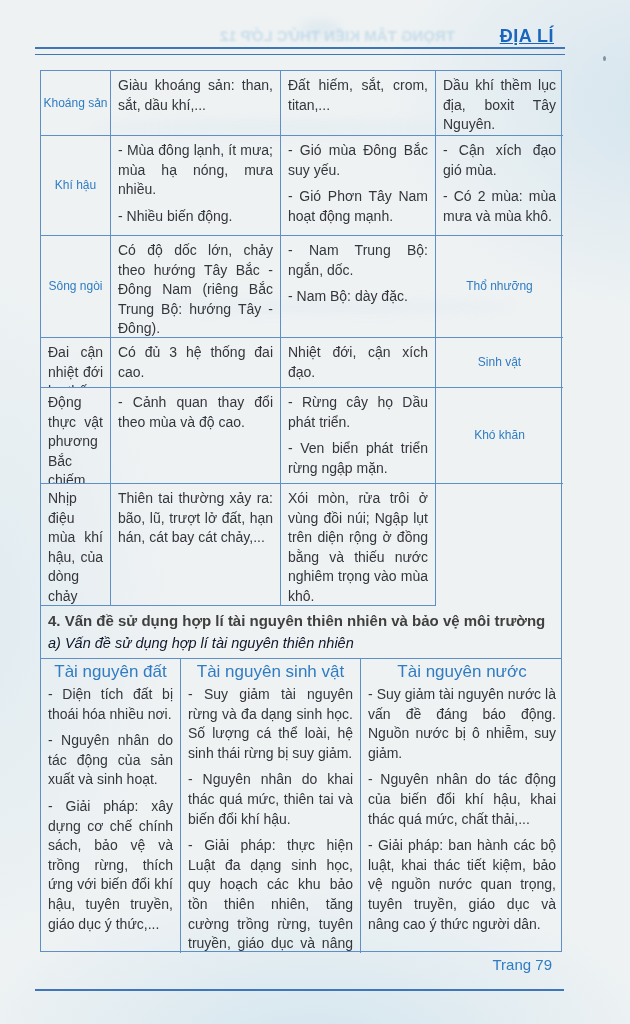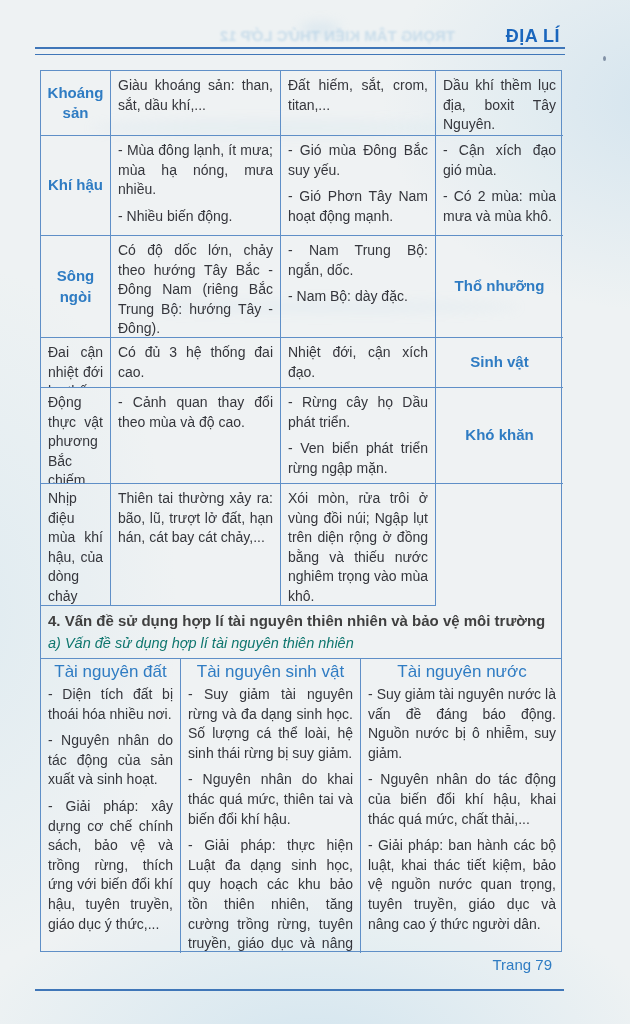--- a/index.html
+++ b/index.html
@@ -9,22 +9,22 @@
     background:
       radial-gradient(ellipse 400px 300px at 105% 10%, rgba(140,190,225,.25), transparent 70%),
       radial-gradient(ellipse 500px 260px at 50% 103%, rgba(150,200,230,.30), transparent 70%),
       radial-gradient(ellipse 300px 500px at -5% 60%, rgba(160,205,230,.18), transparent 70%),
       #eef2f3;
     color:#35363c;
   }
   .page{position:absolute;inset:0;}
   
   .hdr-title{
-    position:absolute;top:26px;right:70px;
-    font-size:18px;font-weight:bold;letter-spacing:.5px;color:#1a66bd;
+    position:absolute;top:26px;right:76px;
+    font-size:18px;font-weight:bold;letter-spacing:.5px;color:#1a66bd;text-decoration:underline;
   }
   .hdr-bleed{
     position:absolute;top:27px;right:90px;width:320px;text-align:right;
     font-size:15px;font-weight:bold;color:#9cc3e0;opacity:.45;
     transform:scaleX(-1);filter:blur(1.2px);white-space:nowrap;
   }
   .hdr-rule{
     position:absolute;left:35px;right:65px;top:47px;height:5px;
     border-top:2.5px solid #3f76b8;border-bottom:1.5px solid #3f76b8;
   }
@@ -40,35 +40,35 @@
     grid-template-columns:70px 170px 155px 127px;
     grid-template-rows:65px 100px 102px 50px 96px 122px;
   }
   .t1 > div{
     border-right:1.3px solid #5f8fc7;border-bottom:1.3px solid #5f8fc7;
     box-sizing:border-box;overflow:hidden;
   }
   .t1 > div:nth-child(4n){border-right:none;}
   .label{
     display:flex;align-items:center;justify-content:center;text-align:center;
-    color:#2f7cc3;font-size:15px;line-height:1.35;padding:2px;font-weight:bold;
+    color:#2f7cc3;font-size:12px;line-height:1.35;padding:2px;
   }
   .cell{
     padding:5px 7px 2px 7px;font-size:14px;line-height:1.4;text-align:justify;
     color:#35363c;
   }
   .cell p{margin:0 0 7px 0;}
   .cell p:last-child{margin-bottom:0;}
   
   .sect{
     height:53px;border-bottom:1.3px solid #5f8fc7;box-sizing:border-box;
     padding:4px 8px 0 7px;overflow:hidden;
   }
   .sect .h4{font-size:15px;font-weight:bold;color:#404040;line-height:1.5;}
-  .sect .ha{font-size:14.5px;font-style:italic;color:#0f766e;line-height:1.45;}
+  .sect .ha{font-size:14.5px;font-style:italic;color:#0f172a;line-height:1.45;}
   
   .t2{
     display:grid;grid-template-columns:140px 180px 202px;height:294px;
   }
   .t2 > div{
     border-right:1.3px solid #5f8fc7;box-sizing:border-box;overflow:hidden;
     padding:3px 7px 2px 7px;
   }
   .t2 > div:last-child{border-right:none;}
   .t2 .colhead{

